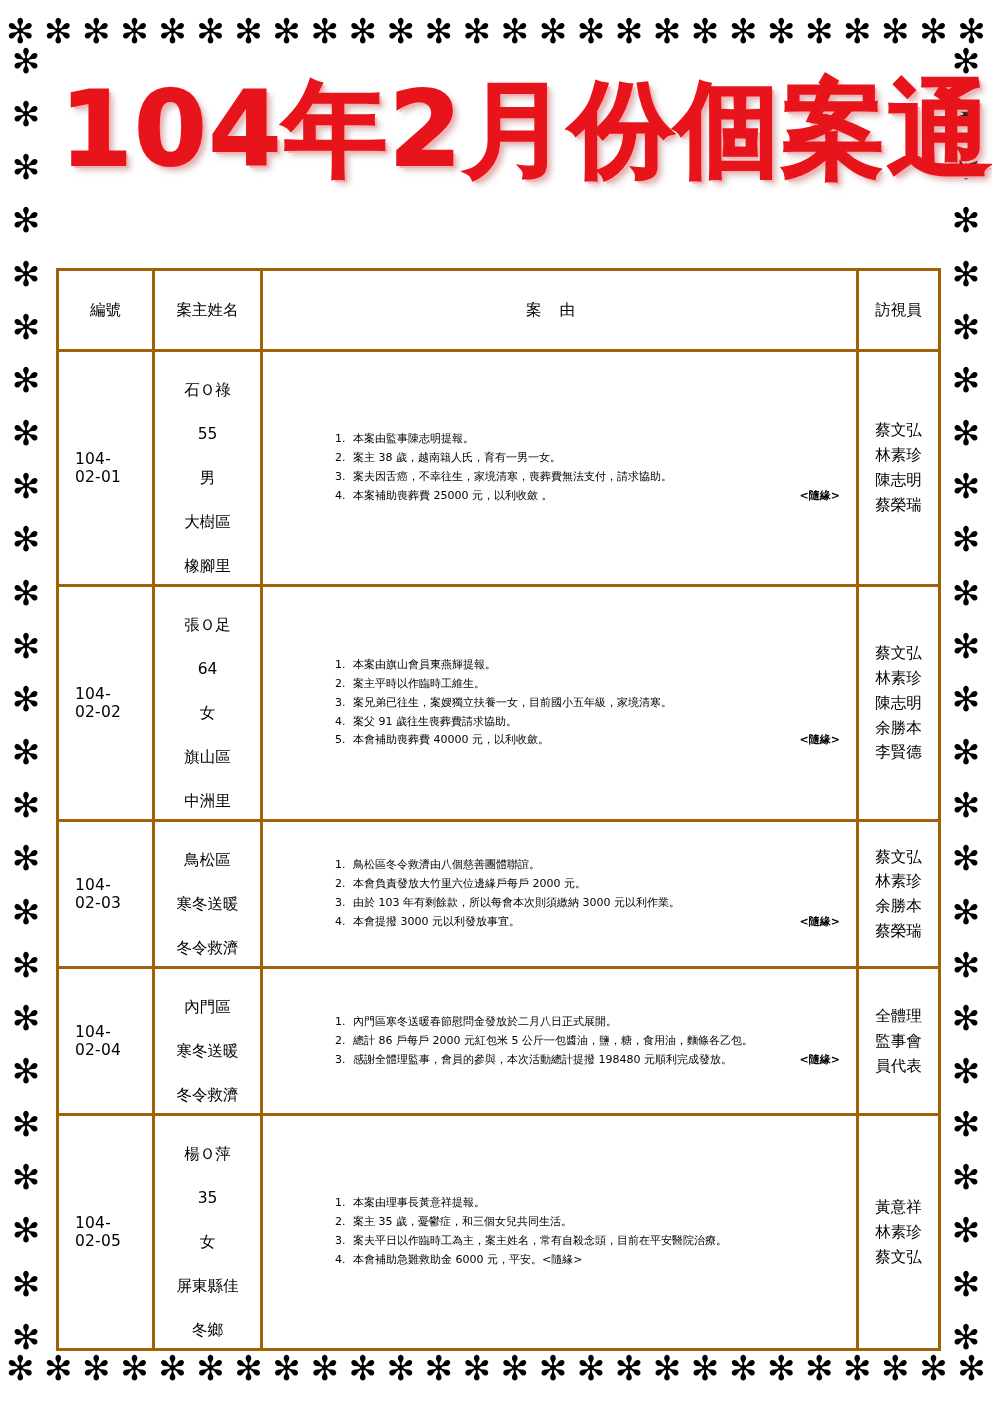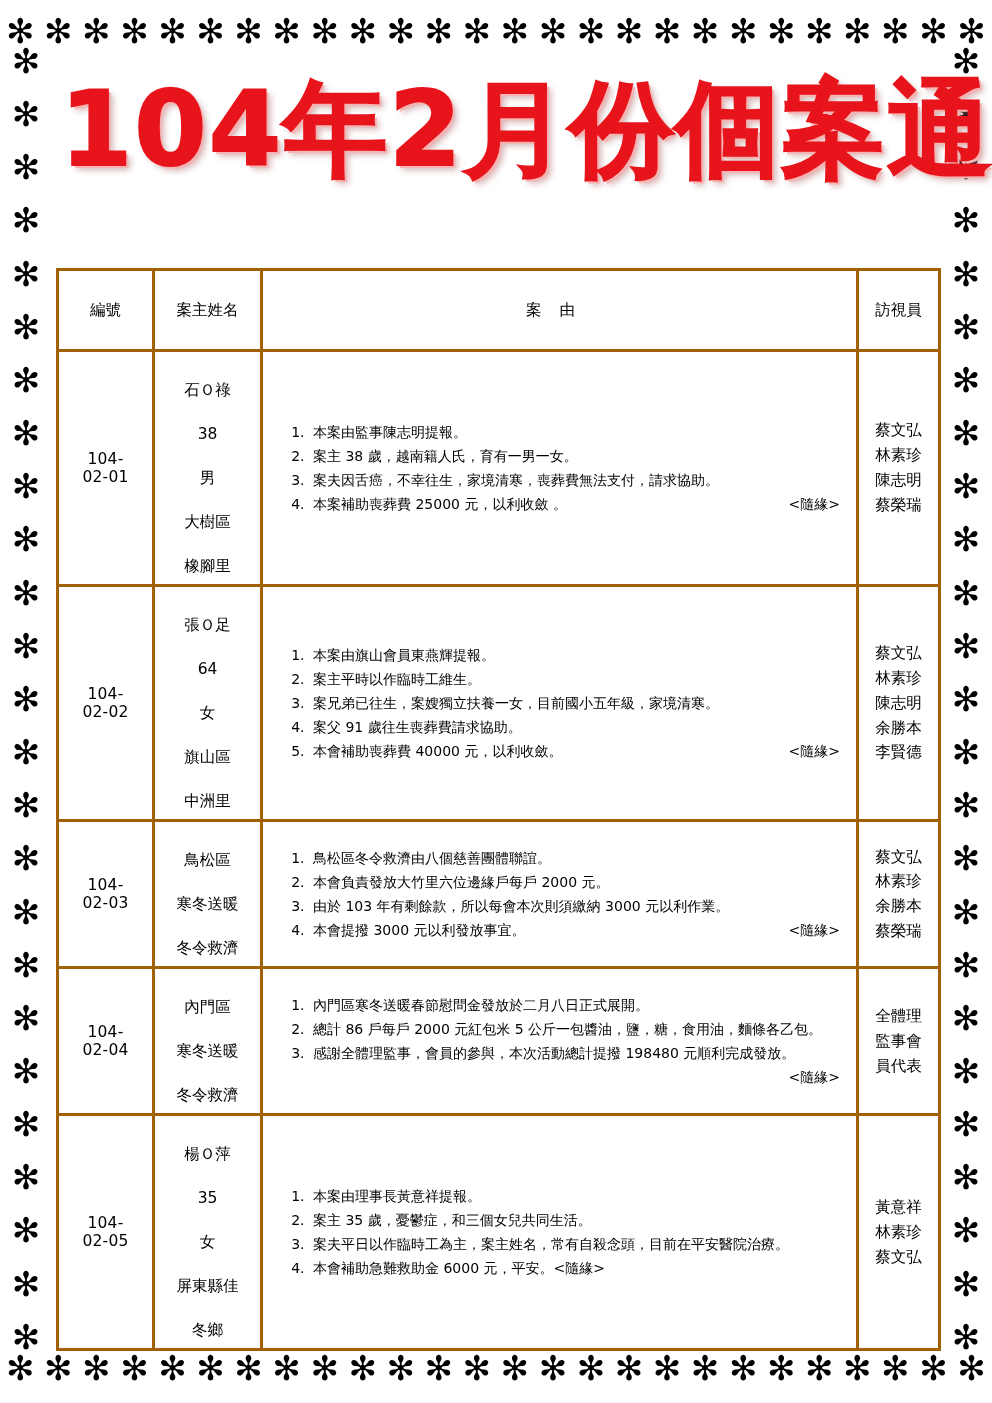--- a/index.html
+++ b/index.html
@@ -109,21 +109,20 @@
     text-align: center;
     font-size: 17px;
     height: 66px;
   }
   .hdr-reason {
     letter-spacing: 18px;
     padding-left: 16px;
   }
 
   .cell-id {
-    text-align: center;
     font-size: 15.5px;
     letter-spacing: 0.2px;
   }
   .cell-name {
     text-align: center;
     line-height: 1.55;
     font-size: 15.5px;
   }
   .cell-name div { white-space: nowrap; margin-top: 20px; }
   .cell-visitor {
@@ -132,26 +131,28 @@
     font-size: 15.5px;
   }
   .cell-visitor div { white-space: nowrap; text-align: center; }
 
   ol.reason {
     margin: 0;
     padding-left: 30px;
     line-height: 1.72;
   }
   ol.reason li {
-    font-size: 14px;
+    font-size: 11px;
     padding-left: 4px;
+    margin-left: 40px;
   }
   .tail {
     float: right;
     margin-left: 12px;
+    font-weight: bold;
   }
 </style>
 </head>
 <body>
 
 <div class="border-frame">
   <div class="border-row top">
       <span class="ast">✻</span>
       <span class="ast">✻</span>
       <span class="ast">✻</span>
@@ -281,21 +282,21 @@
         <td>案主姓名</td>
         <td class="hdr-reason">案由</td>
         <td>訪視員</td>
       </tr>
     </thead>
     <tbody id="table-body">
         <tr>
           <td class="cell-id">104-02-01</td>
           <td class="cell-name">
             <div>石Ｏ祿</div>
-            <div>38</div>
+            <div>55</div>
             <div>男</div>
             <div>大樹區</div>
             <div>橡腳里</div>
           </td>
           <td>
             <ol class="reason">
               <li><span>本案由監事陳志明提報。</span></li>
               <li><span>案主 38 歲，越南籍人氏，育有一男一女。</span></li>
               <li><span>案夫因舌癌，不幸往生，家境清寒，喪葬費無法支付，請求協助。</span></li>
               <li><span>本案補助喪葬費 25000 元，以利收斂 。</span><span class="tail">&lt;隨緣&gt;</span></li>

